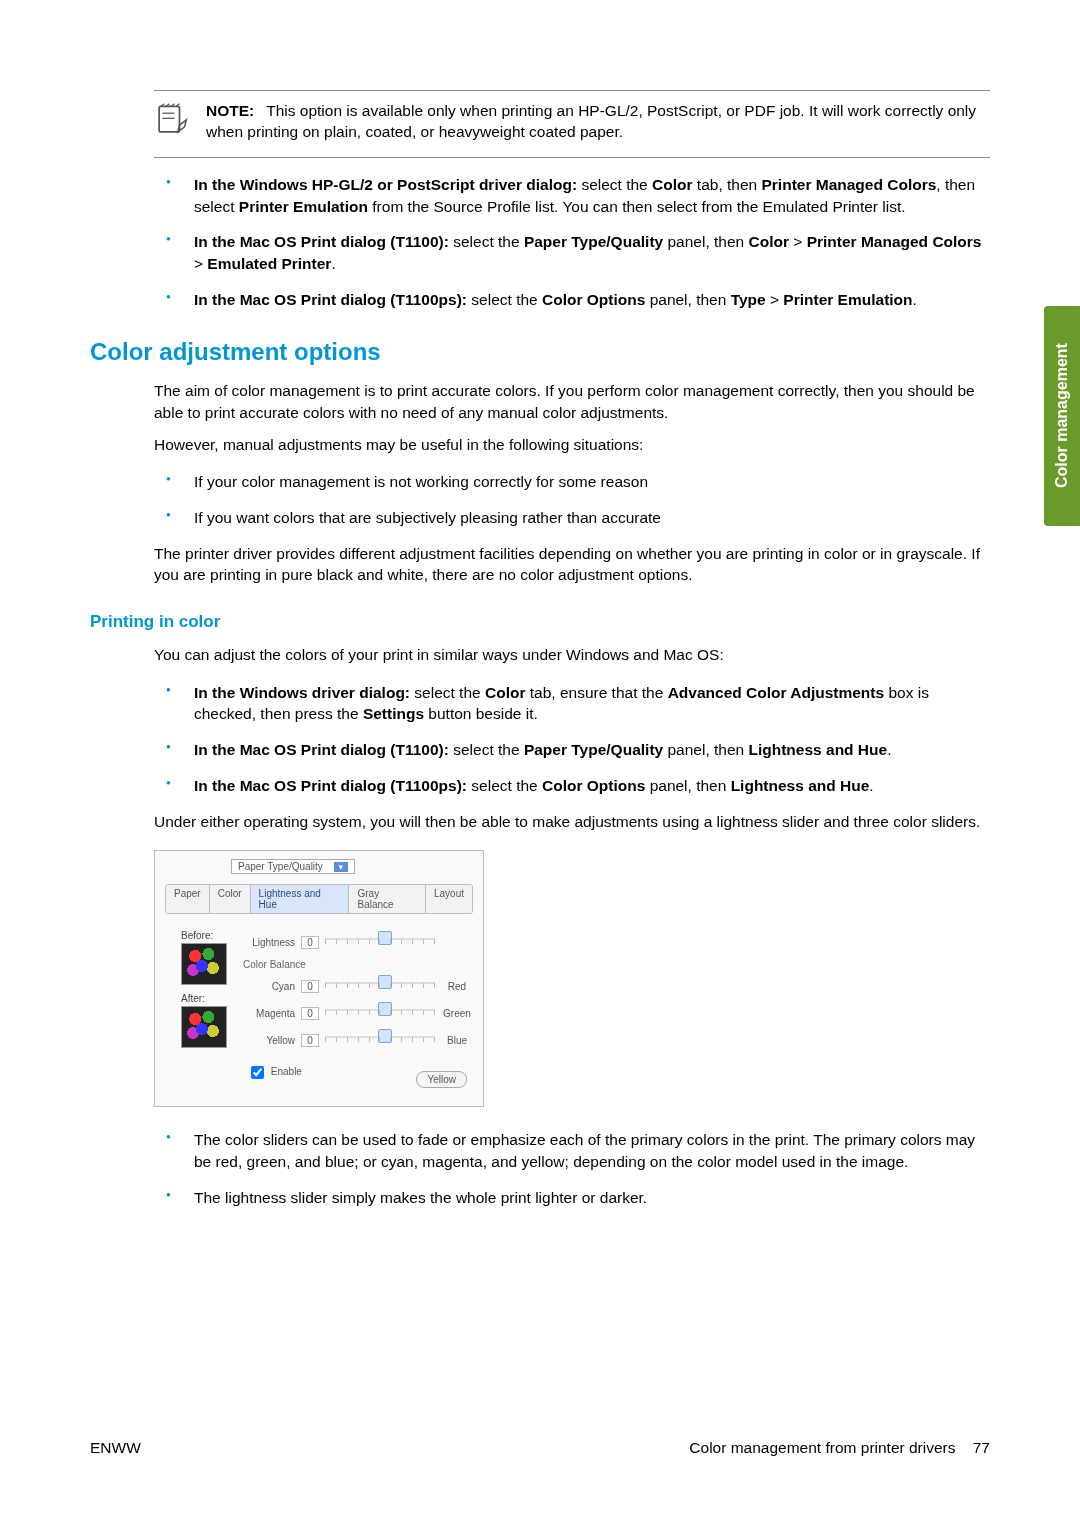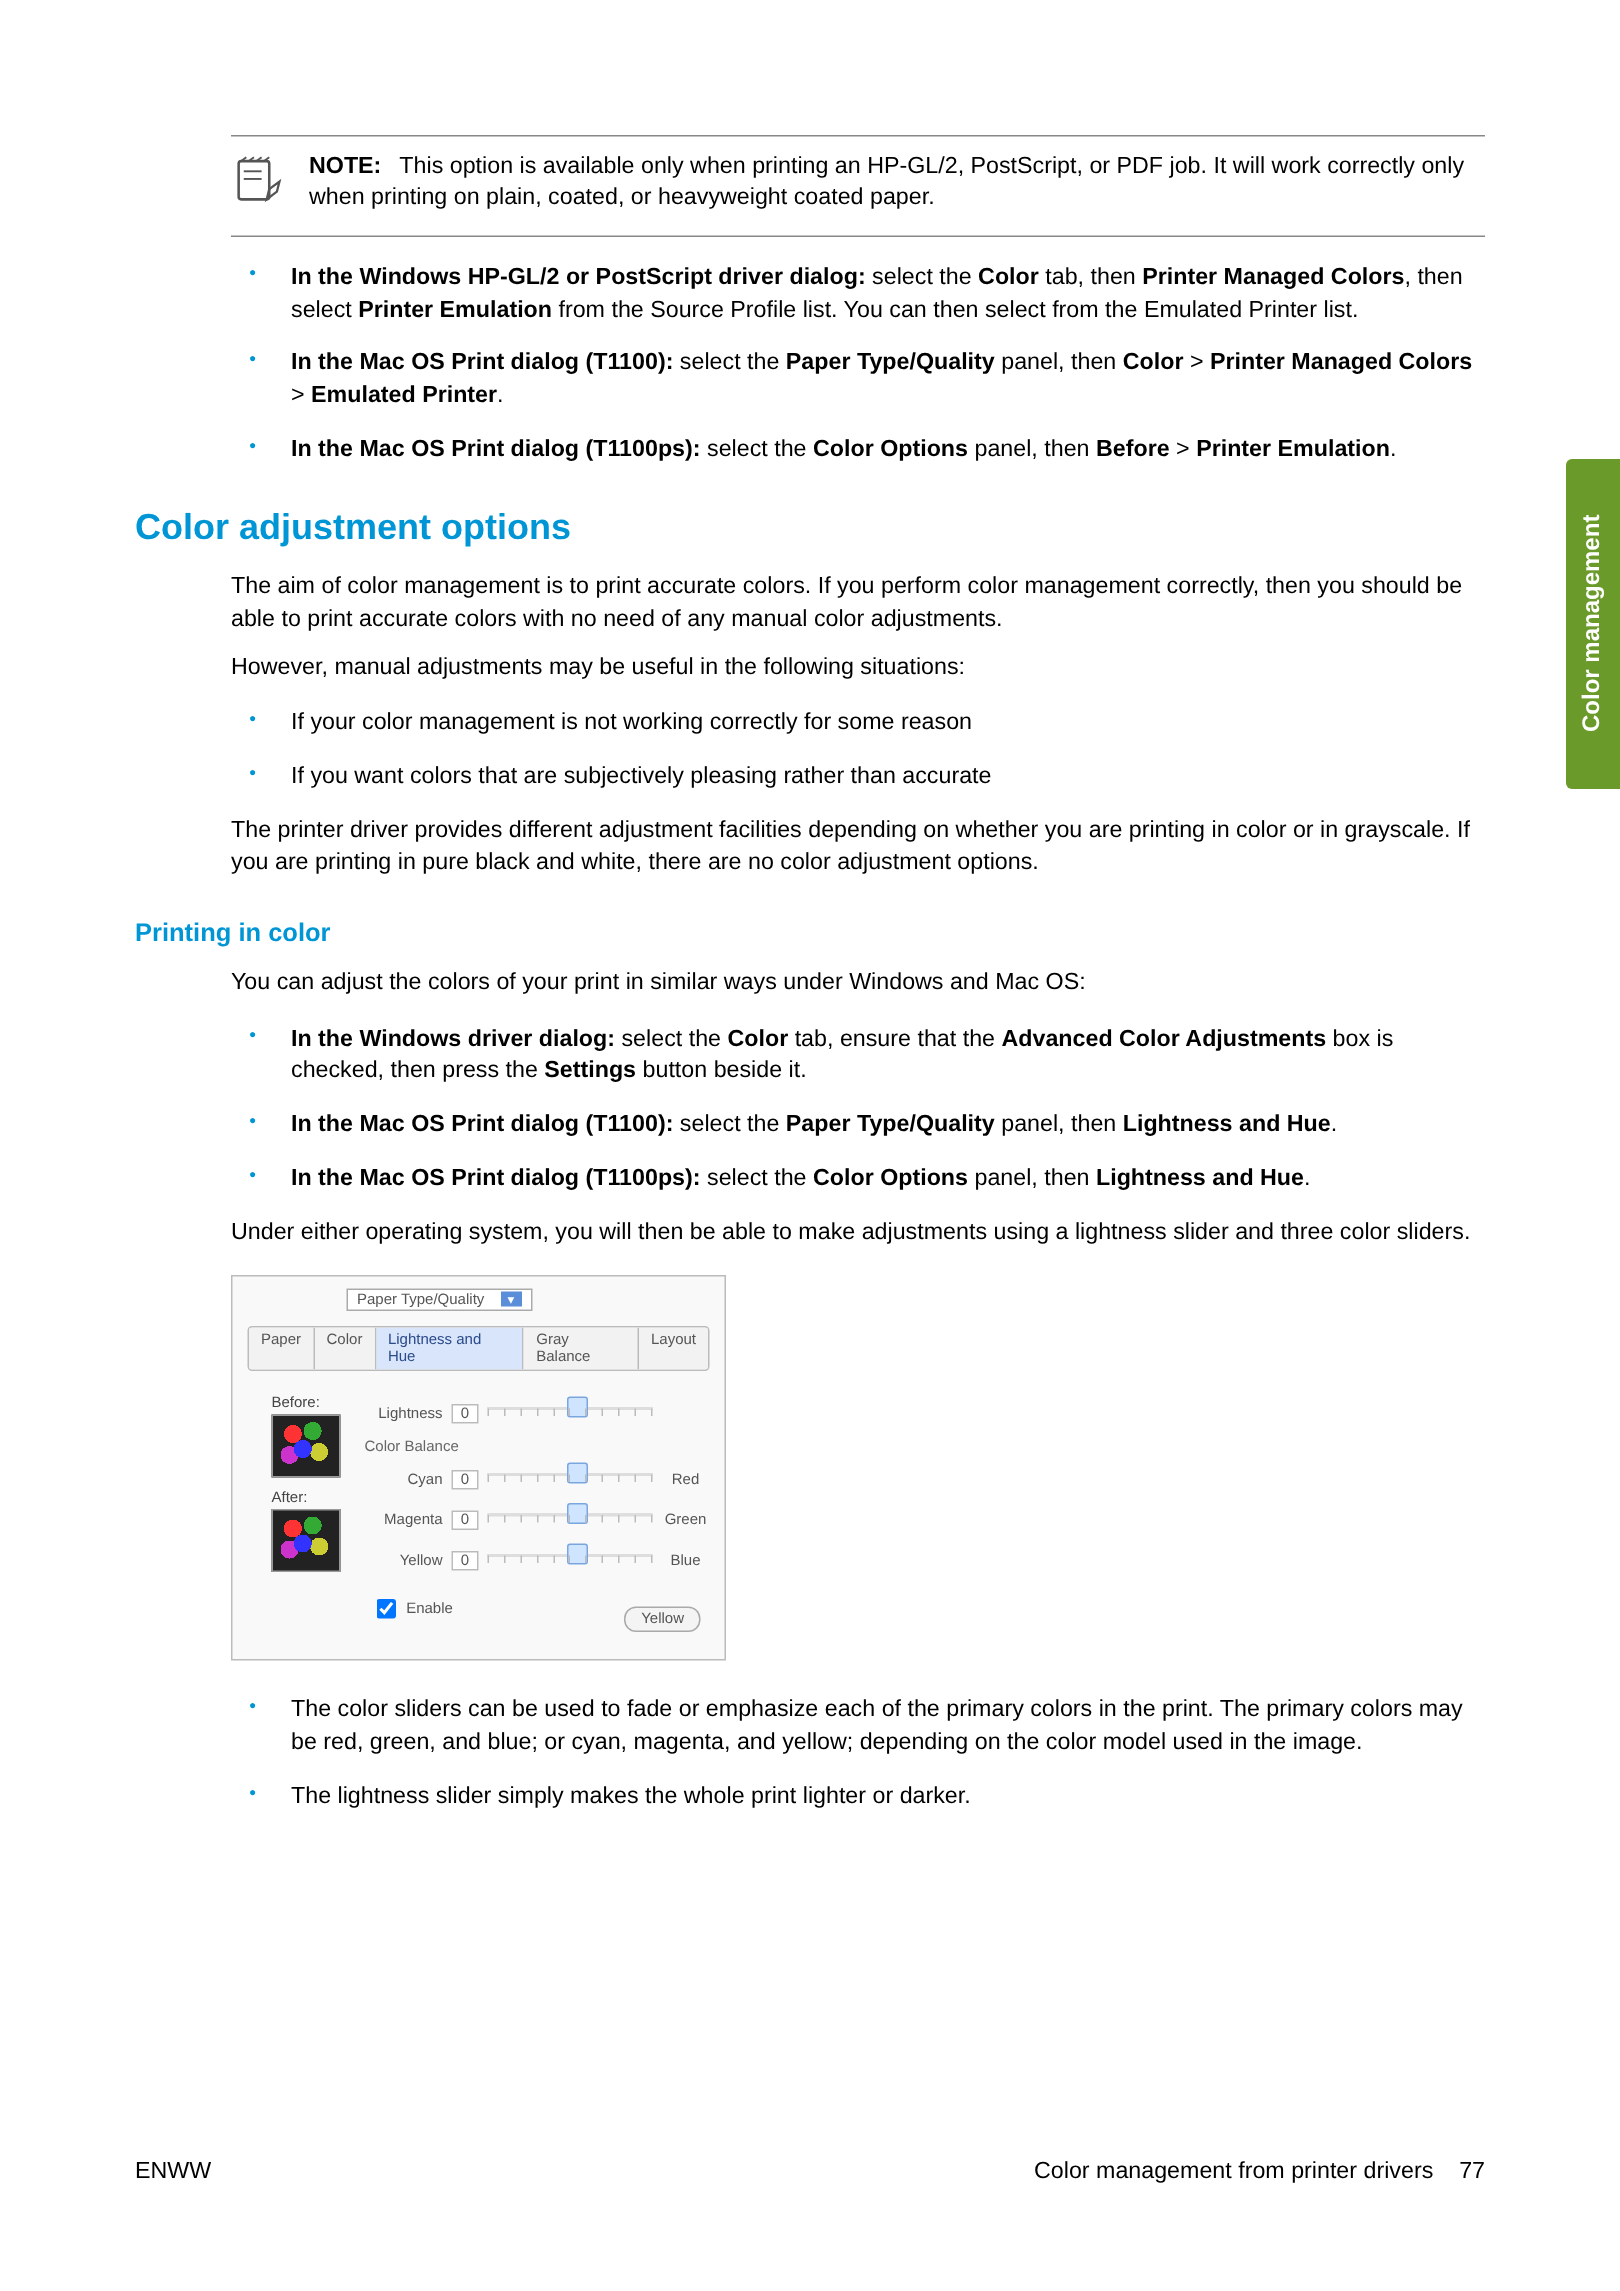--- a/index.html
+++ b/index.html
@@ -34,21 +34,21 @@
     writing-mode: vertical-rl;
     transform: rotate(180deg);
     border-top-right-radius: 4px;
     border-bottom-right-radius: 4px;
   }
   .note-box {
     border-top: 1px solid #888;
     border-bottom: 1px solid #888;
     padding: 10px 0 14px 0;
     display: flex;
-    align-items: flex-end;
+    align-items: center;
     gap: 18px;
     margin-left: 64px;
   }
   .note-icon svg { width: 34px; height: 34px; }
   .note-text { flex: 1; line-height: 1.35; }
   .note-label { font-weight: bold; margin-right: 12px; }
   ul.body-list {
     list-style: none;
     padding: 0;
     margin: 16px 0 0 64px;
@@ -232,21 +232,21 @@
   </div>
 
   <ul class="body-list">
     <li>
       <span class="b">In the Windows HP-GL/2 or PostScript driver dialog:</span><span> select the </span><span class="b">Color</span><span> tab, then </span><span class="b">Printer Managed Colors</span><span>, then select </span><span class="b">Printer Emulation</span><span> from the Source Profile list. You can then select from the Emulated Printer list.</span>
     </li>
     <li>
       <span class="b">In the Mac OS Print dialog (T1100):</span><span> select the </span><span class="b">Paper Type/Quality</span><span> panel, then </span><span class="b">Color</span><span> &gt; </span><span class="b">Printer Managed Colors</span><span> &gt; </span><span class="b">Emulated Printer</span><span>.</span>
     </li>
     <li>
-      <span class="b">In the Mac OS Print dialog (T1100ps):</span><span> select the </span><span class="b">Color Options</span><span> panel, then </span><span class="b">Before</span><span> &gt; </span><span class="b">Printer Emulation</span><span>.</span>
+      <span class="b">In the Mac OS Print dialog (T1100ps):</span><span> select the </span><span class="b">Color Options</span><span> panel, then </span><span class="b">Type</span><span> &gt; </span><span class="b">Printer Emulation</span><span>.</span>
     </li>
   </ul>
 
   <h2 class="color-h2">Color adjustment options</h2>
 
   <p class="body-p">The aim of color management is to print accurate colors. If you perform color management correctly, then you should be able to print accurate colors with no need of any manual color adjustments.</p>
   <p class="body-p">However, manual adjustments may be useful in the following situations:</p>
 
   <ul class="body-list">
     <li>If your color management is not working correctly for some reason</li>

